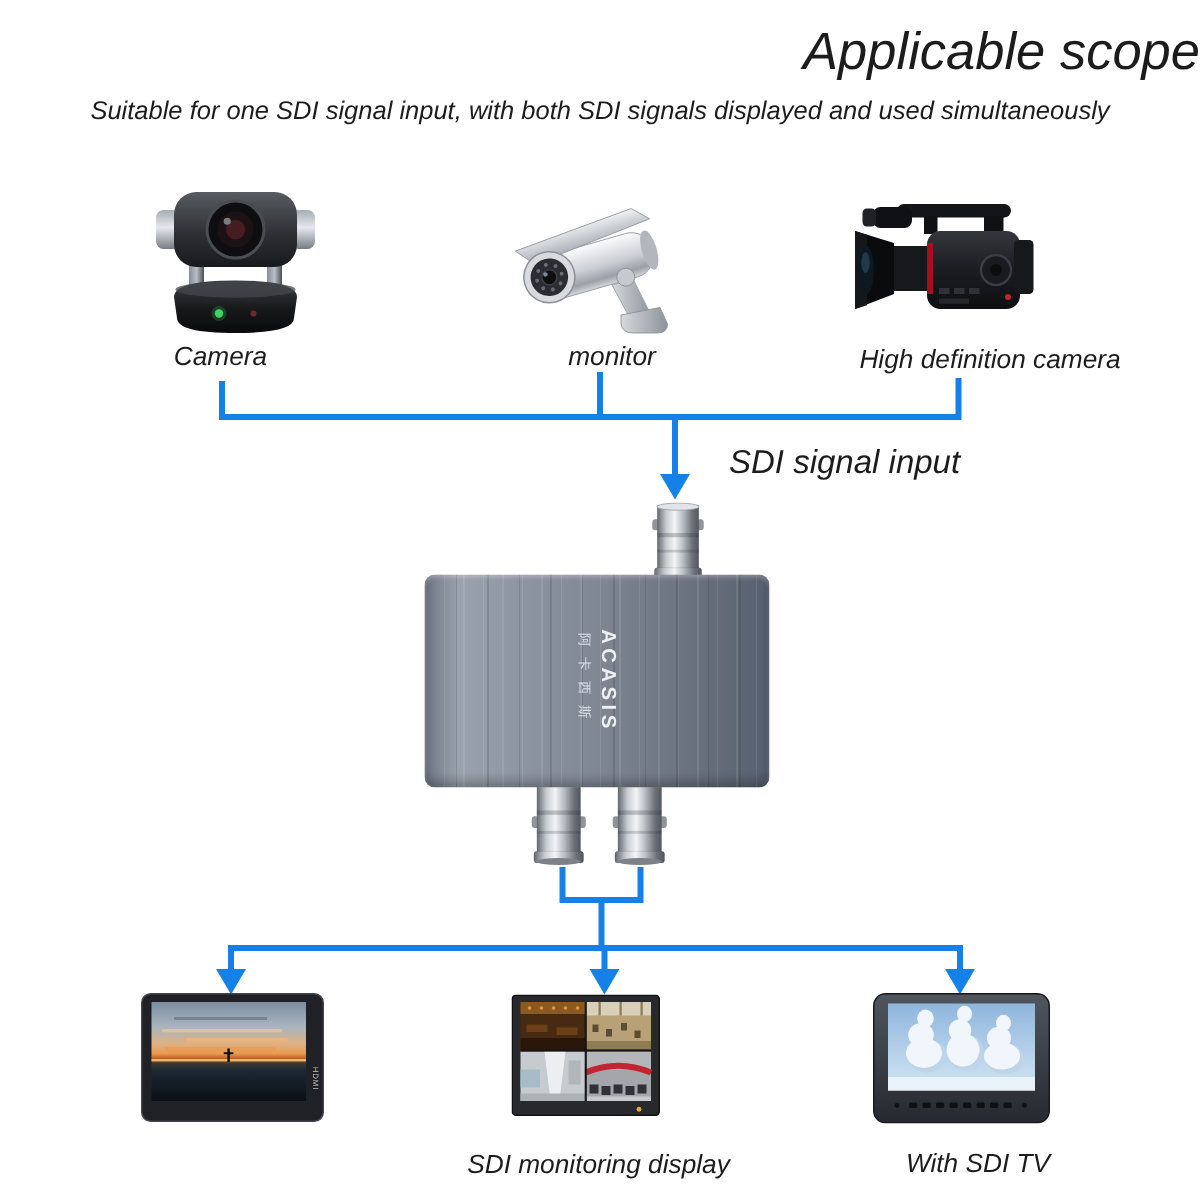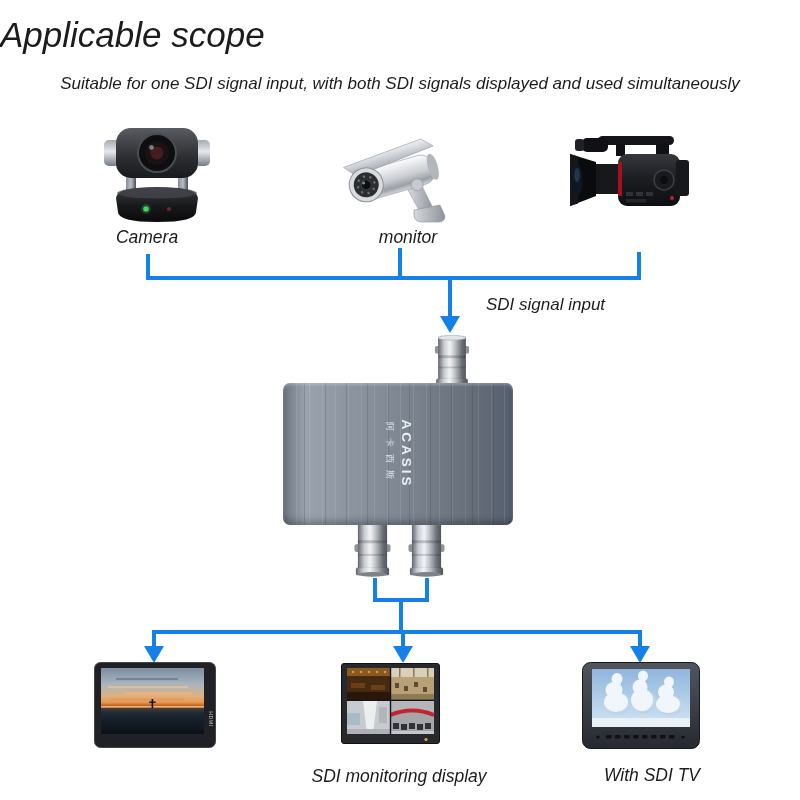--- a/index.html
+++ b/index.html
@@ -4,33 +4,33 @@
 <style>
   :root { --accent:#1480e8; --ink:#1c1c1c; }
   html,body { margin:0; padding:0; background:#fff; }
   .canvas {
     position:relative; width:800px; height:800px; margin:0 auto;
     background:#ffffff; overflow:hidden;
     font-family:"Liberation Sans", sans-serif; color:var(--ink);
   }
   .abs { position:absolute; }
   .title {
-    position:absolute; left:0; right:0; top:14px; text-align:left;
+    position:absolute; left:0; right:0; top:14px; text-align:right;
     font-style:italic; font-weight:400; font-size:35px; line-height:1.2; color:var(--ink);
   }
   .subtitle {
     position:absolute; left:0; right:0; top:64px; text-align:center;
-    font-style:italic; font-size:17px; color:var(--ink);margin-top:10px;
+    font-style:italic; font-size:17px; color:var(--ink);
   }
   .lbl {
     position:absolute; font-style:italic; font-size:17.5px; line-height:1.25;
     color:var(--ink); text-align:center;
   }
   .flow-lbl {
-    position:absolute; font-style:italic; font-size:17px; color:var(--ink);
+    position:absolute; font-style:italic; font-size:22px; color:var(--ink);
     text-align:left; white-space:nowrap;
   }
   .wire { fill:none; stroke:var(--accent); stroke-width:4; }
   .head { fill:var(--accent); stroke:none; }
   .device {
     position:absolute; left:283px; top:383px; width:230px; height:142px;
     border-radius:7px;
     background:
       repeating-linear-gradient(90deg, rgba(255,255,255,.10) 0 1px, rgba(255,255,255,0) 1px 13px),
       repeating-linear-gradient(90deg, rgba(16,20,26,.14) 0 1px, rgba(0,0,0,0) 1px 21px),
@@ -162,20 +162,21 @@
     <rect x="26" y="34" width="28" height="30" fill="#17181c"></rect>
     <rect x="50" y="32" width="4" height="34" fill="#a5101f"></rect>
     <path d="M2,24 L28,32 L28,66 L2,76 Z" fill="#0a0b0d"></path>
     <path d="M2,24 L10,26.5 L10,73.5 L2,76 Z" fill="#15171b"></path>
     <ellipse cx="9.5" cy="50" rx="5" ry="16" fill="#0d1822"></ellipse>
     <ellipse cx="9" cy="45" rx="2.8" ry="7" fill="#274055" opacity=".8"></ellipse>
   </svg>
 
   <div class="lbl" style="left:87px;top:227px;width:120px">Camera</div>
   <div class="lbl" style="left:348px;top:227px;width:120px">monitor</div>
+  <div class="lbl" style="left:560px;top:229px;width:200px">High definition camera</div>
 
   <svg class="abs" style="left:140px;top:246px" width="520" height="90" viewBox="0 0 520 90" aria-hidden="true">
     <path class="wire" d="M8,8 L8,32 L499,32 L499,6"></path>
     <path class="wire" d="M260,2 L260,32"></path>
     <path class="wire" d="M310,30 L310,72"></path>
     <polygon class="head" points="300,70 320,70 310,87"></polygon>
   </svg>
   <div class="flow-lbl" style="left:486px;top:295px">SDI signal input</div>
 
   <svg class="abs" style="left:433px;top:335px" width="38" height="50" viewBox="0 0 38 54" aria-hidden="true">

